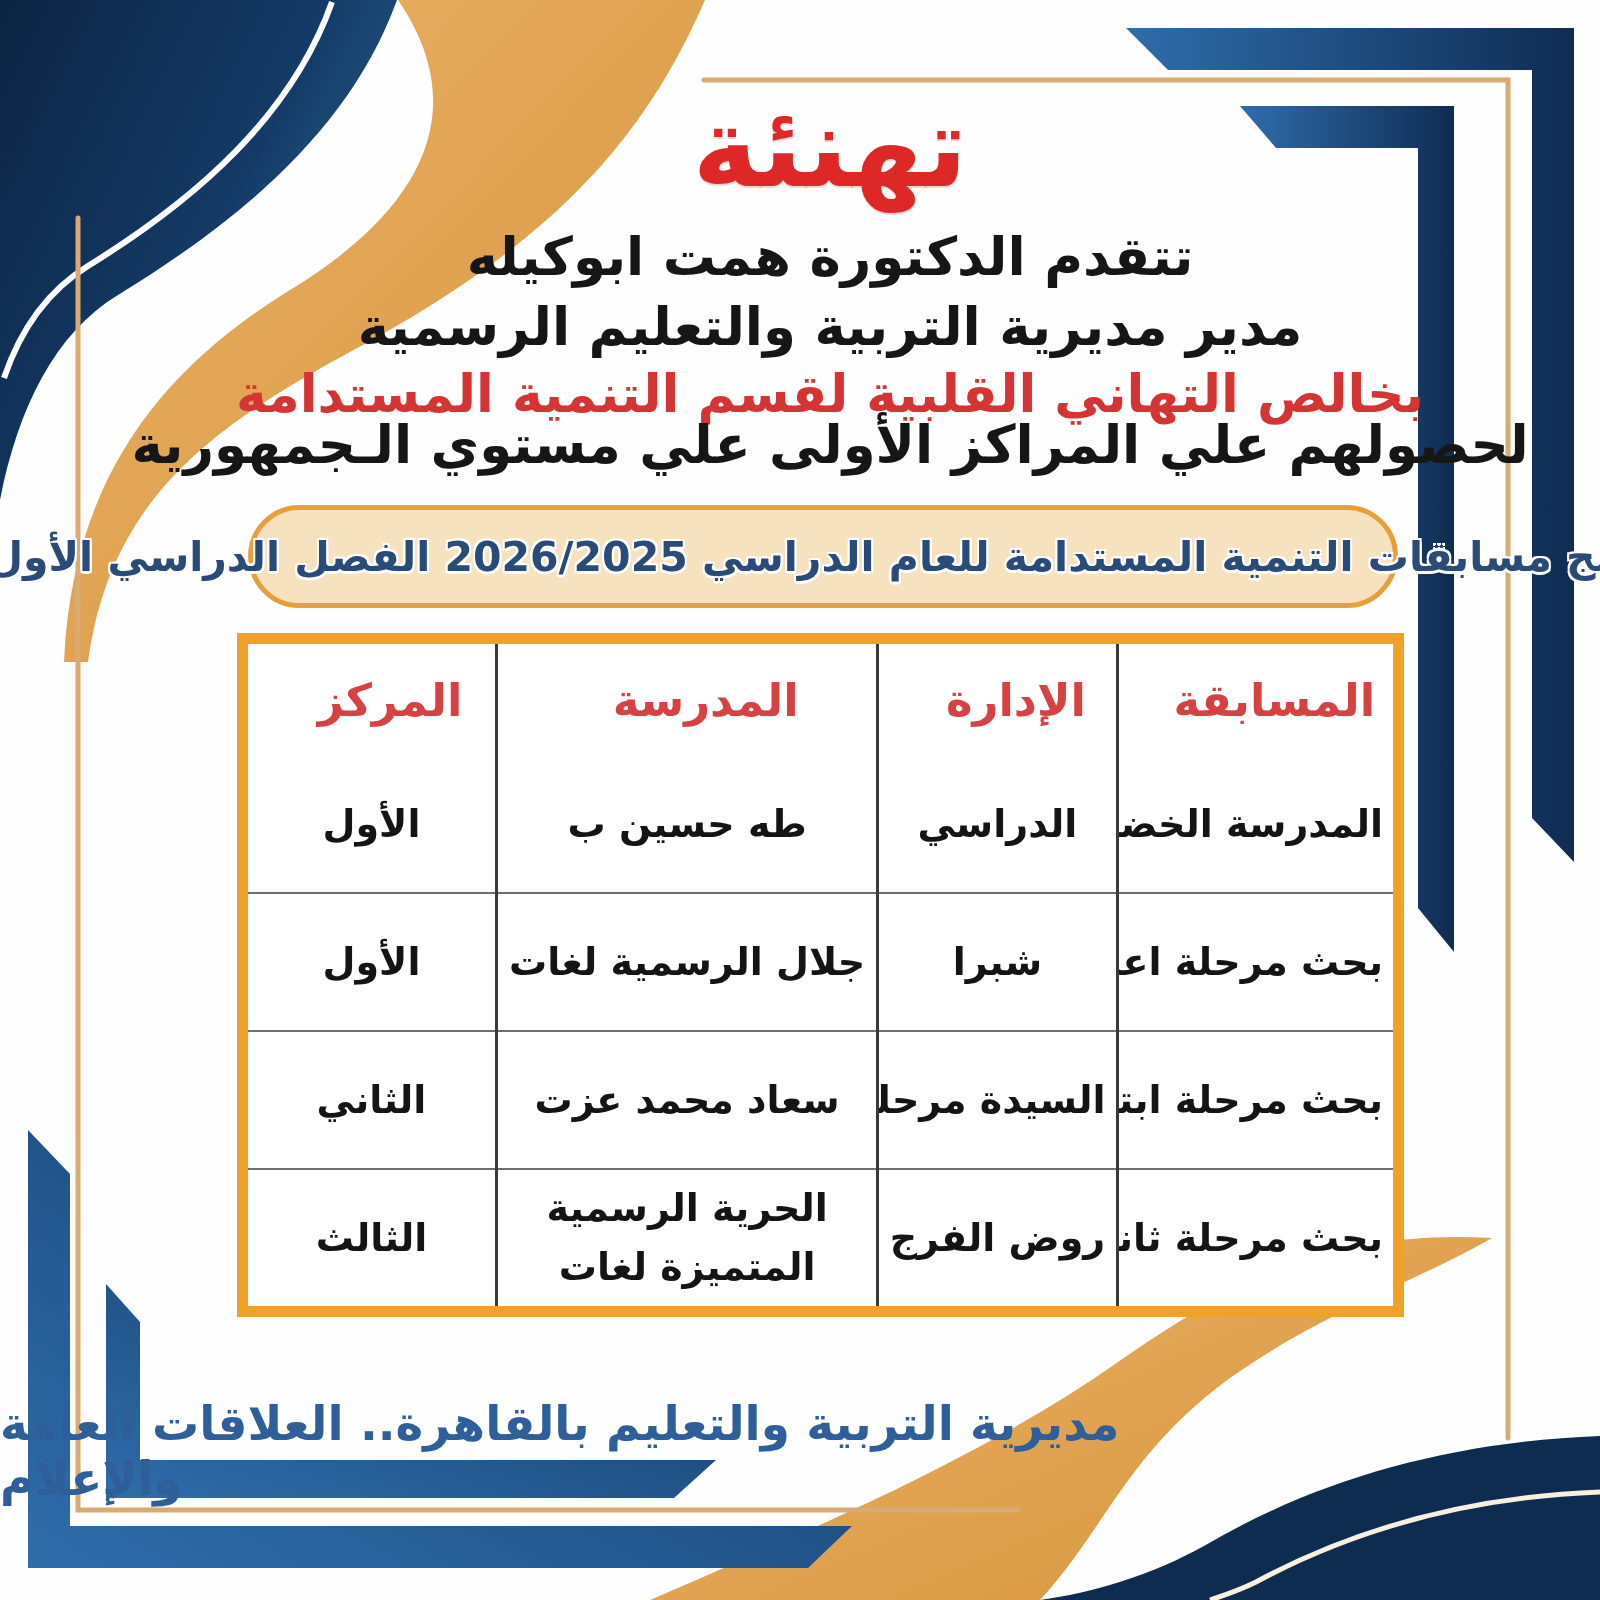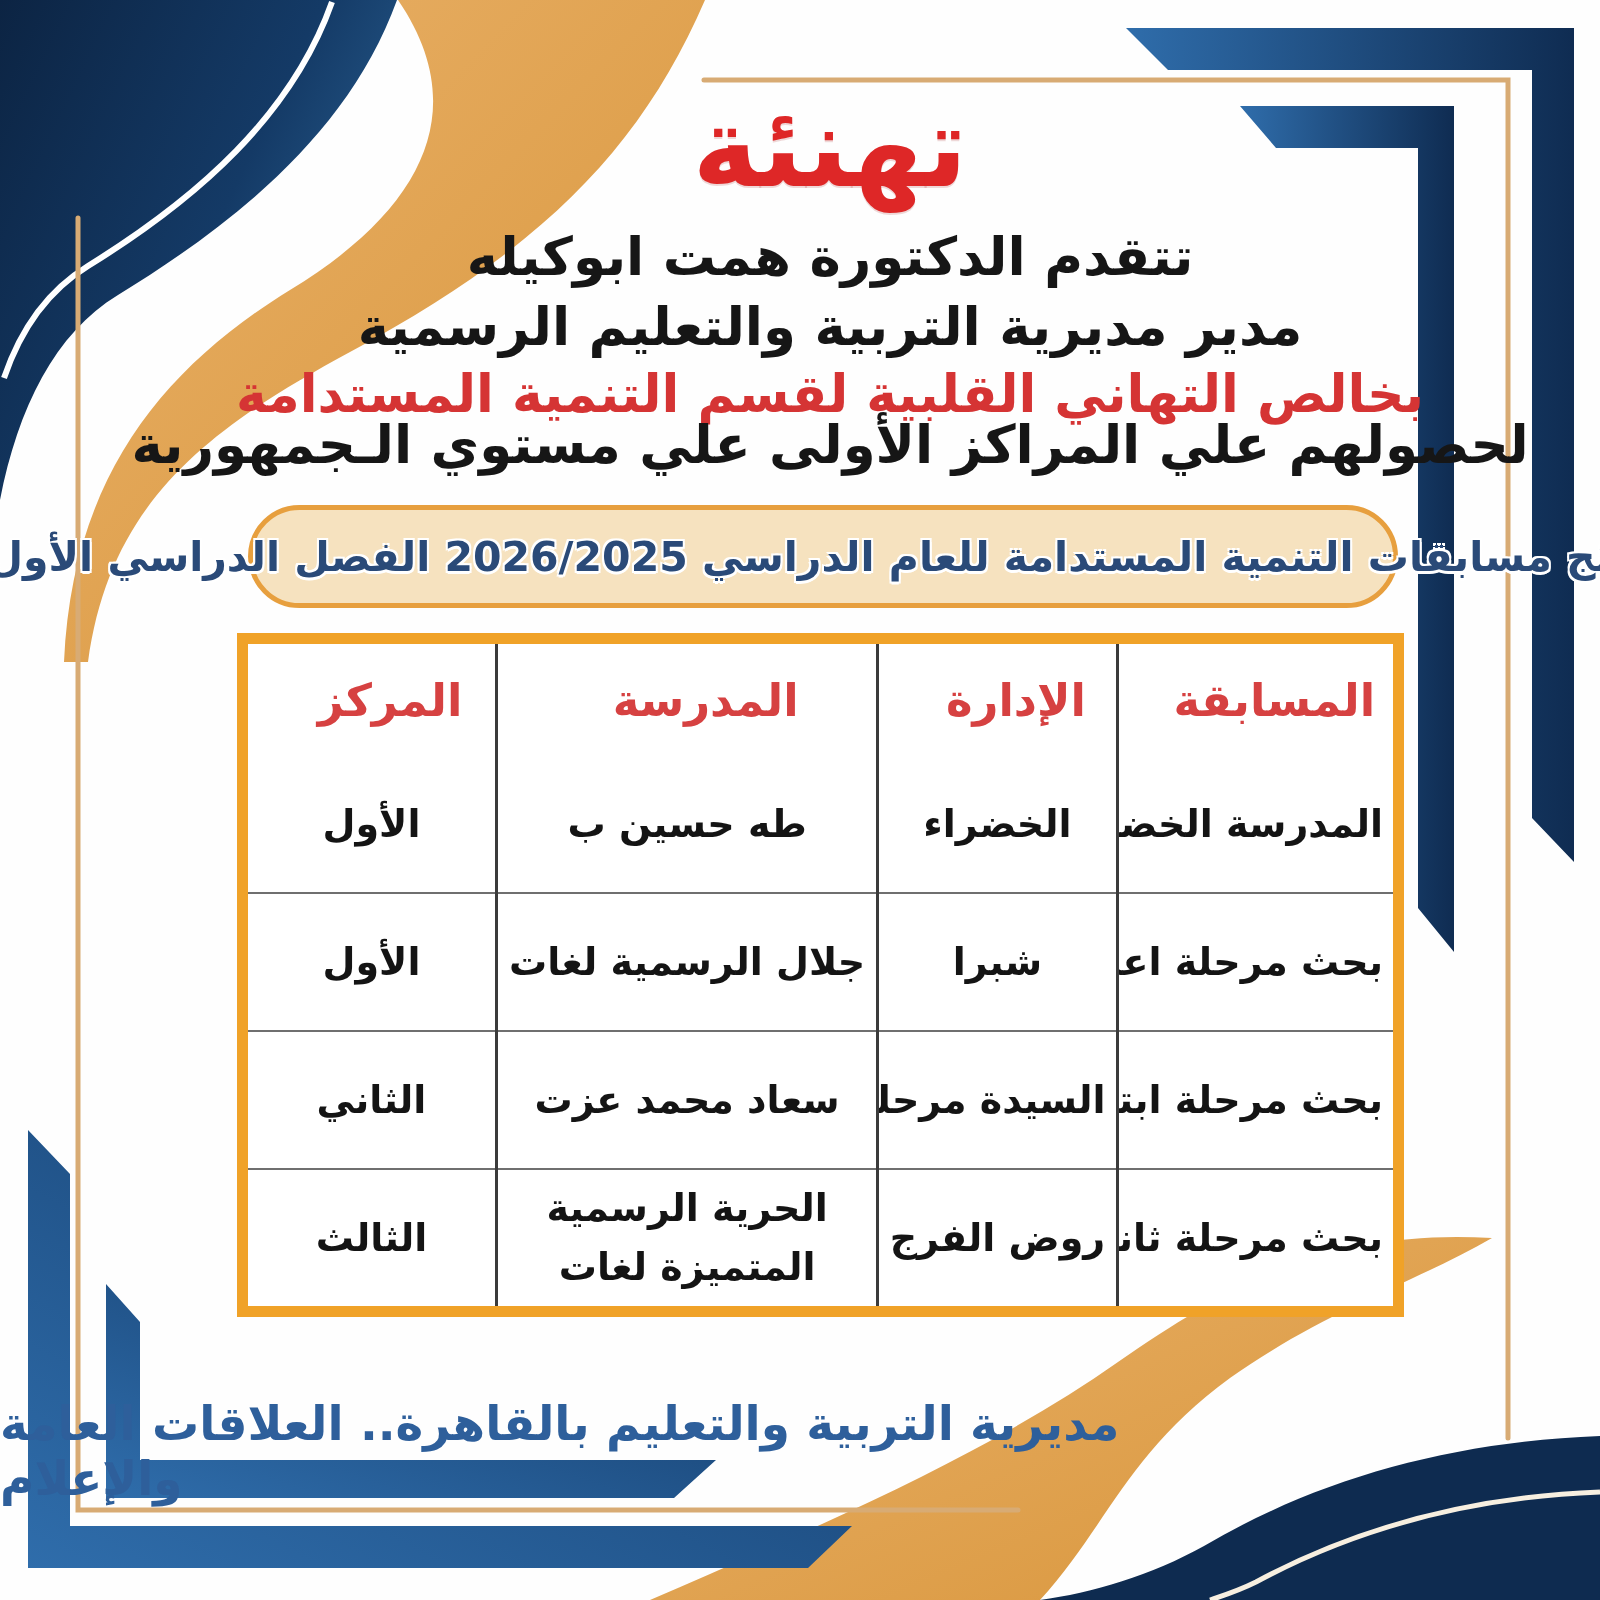--- a/index.html
+++ b/index.html
@@ -129,21 +129,21 @@
         <tr>
           <th>المسابقة</th>
           <th>الإدارة</th>
           <th>المدرسة</th>
           <th>المركز</th>
         </tr>
       </thead>
     <tbody>
         <tr>
           <td>المدرسة الخضراء</td>
-          <td>الخضراء</td>
+          <td>الدراسي</td>
           <td class="wrap-ok">طه حسين ب</td>
           <td>الأول</td>
         </tr>
         <tr>
           <td>بحث مرحلة اعدادي</td>
           <td>شبرا</td>
           <td class="wrap-ok">جلال الرسمية لغات</td>
           <td>الأول</td>
         </tr>
         <tr>

